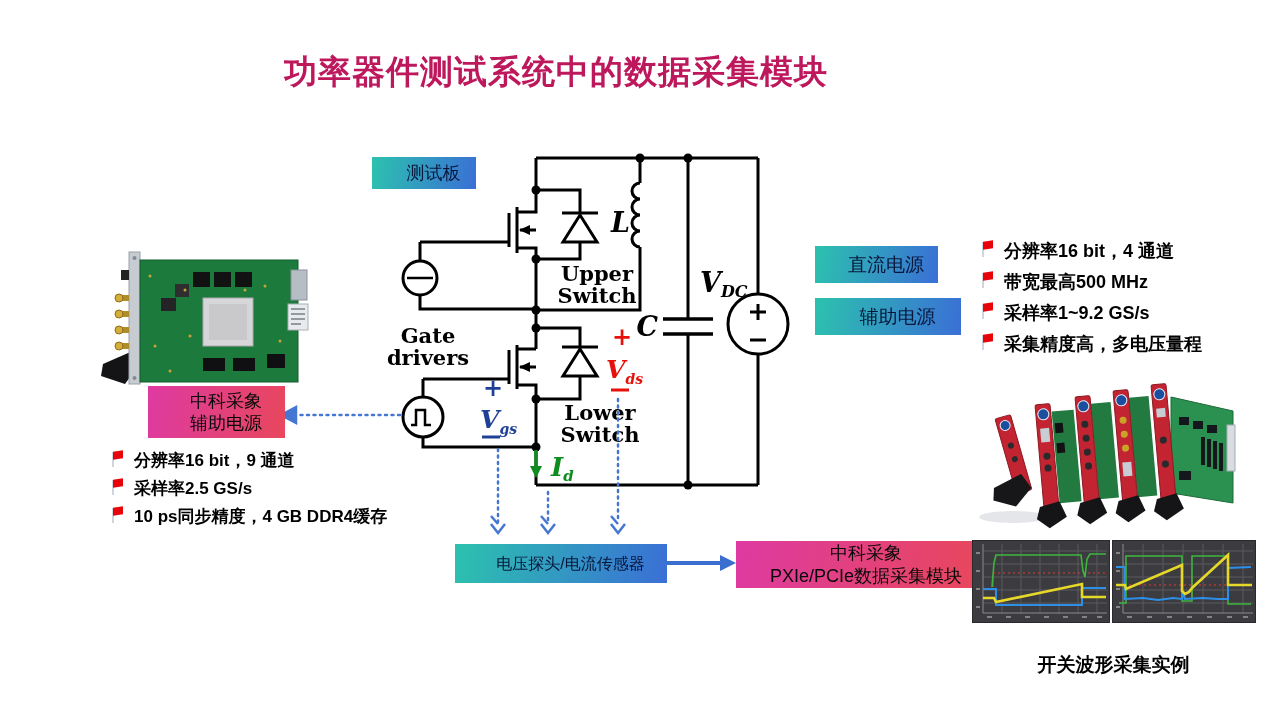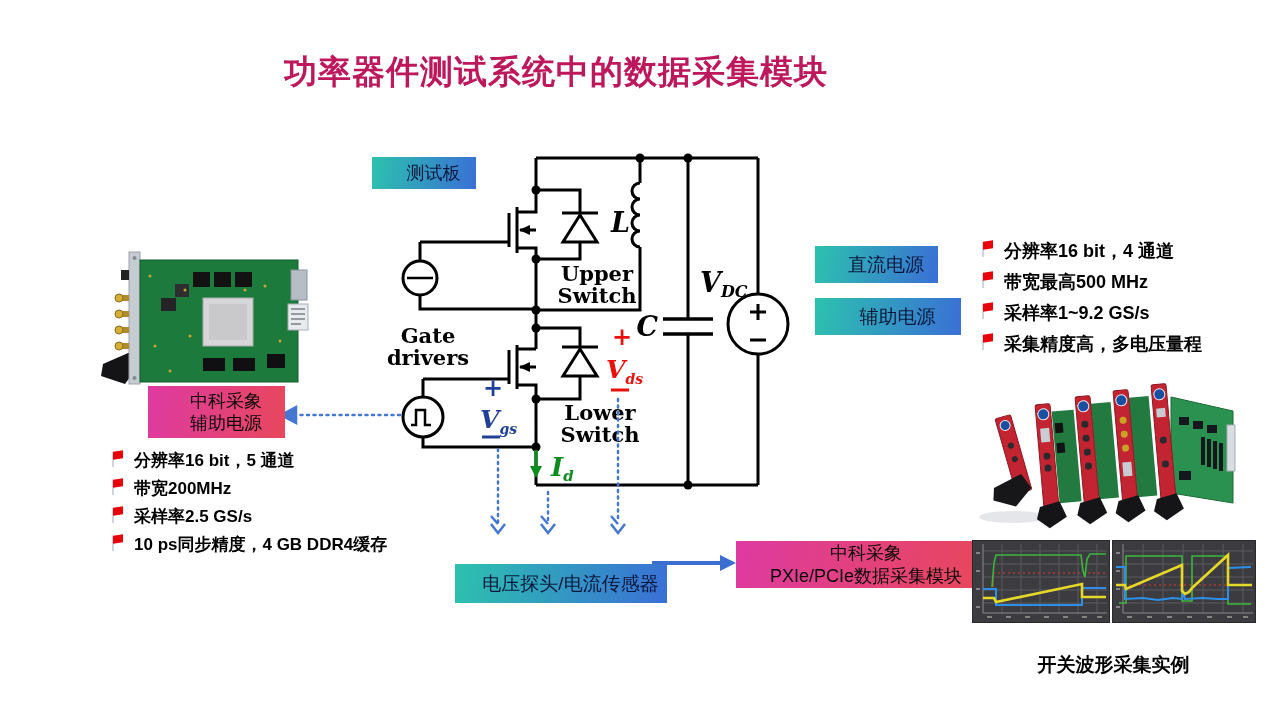--- a/index.html
+++ b/index.html
@@ -8,21 +8,21 @@
   .title{position:absolute;left:0;top:50px;width:1112px;text-align:center;
          font-size:33px;font-weight:bold;color:#be185d;letter-spacing:1px;}
   
   .banner{position:absolute;display:flex;flex-direction:column;align-items:center;
           justify-content:center;font-weight:normal;text-align:left;line-height:1.25;padding-left:19px;}
   .teal{background:linear-gradient(100deg,#2cc2ae 0%,#3a6fd6 100%);color:#07163a;}
   .pink{background:linear-gradient(100deg,#de3aa2 0%,#e8475c 100%);color:#090909;}
   .b-test{left:372px;top:157px;width:85px;height:32px;font-size:18px;}
   .b-dc{left:815px;top:246px;width:104px;height:37px;font-size:19px;}
   .b-aux{left:815px;top:298px;width:127px;height:37px;font-size:19px;}
-  .b-probe{left:455px;top:564px;width:193px;height:39px;font-size:19px;}
+  .b-probe{left:455px;top:544px;width:193px;height:39px;font-size:16px;}
   .b-siggen{left:148px;top:386px;width:118px;height:52px;font-size:18px;}
   .b-daq{left:736px;top:541px;width:222px;height:47px;font-size:18px;}
   
   .specs{position:absolute;}
   .spec-row{display:flex;align-items:flex-start;font-weight:bold;color:#000;}
   .specs-left{left:110px;top:449px;width:330px;}
   .specs-left .spec-row{font-size:17px;margin-bottom:5px;}
   .specs-right{left:980px;top:239px;width:300px;}
   .specs-right .spec-row{font-size:18px;margin-bottom:7px;}
   .flag{position:relative;width:14px;height:18px;flex:0 0 14px;margin-right:10px;margin-top:1px;}
@@ -265,28 +265,21 @@
     <span>中科采象</span>
     <span>PXIe/PCIe数据采集模块</span>
   </div>
 
   <div class="specs specs-left">
     <div class="spec-row">
       <span class="flag">
           <span class="pole"></span>
           <span class="cloth"></span>
         </span>
-      <span>分辨率16 bit，5 通道</span>
-      </div>
-    <div class="spec-row">
-      <span class="flag">
-          <span class="pole"></span>
-          <span class="cloth"></span>
-        </span>
-      <span>带宽200MHz</span>
+      <span>分辨率16 bit，9 通道</span>
       </div>
     <div class="spec-row">
       <span class="flag">
           <span class="pole"></span>
           <span class="cloth"></span>
         </span>
       <span>采样率2.5 GS/s</span>
       </div>
     <div class="spec-row">
       <span class="flag">

